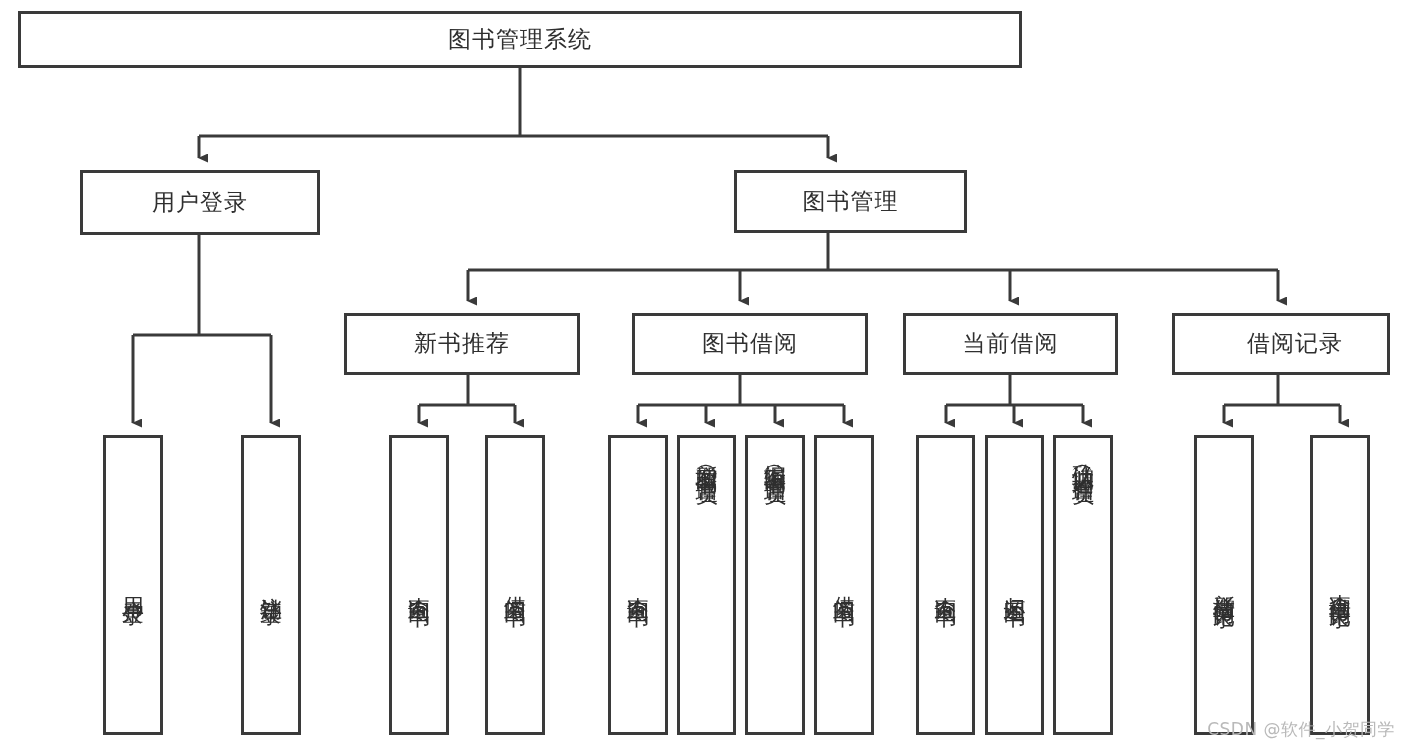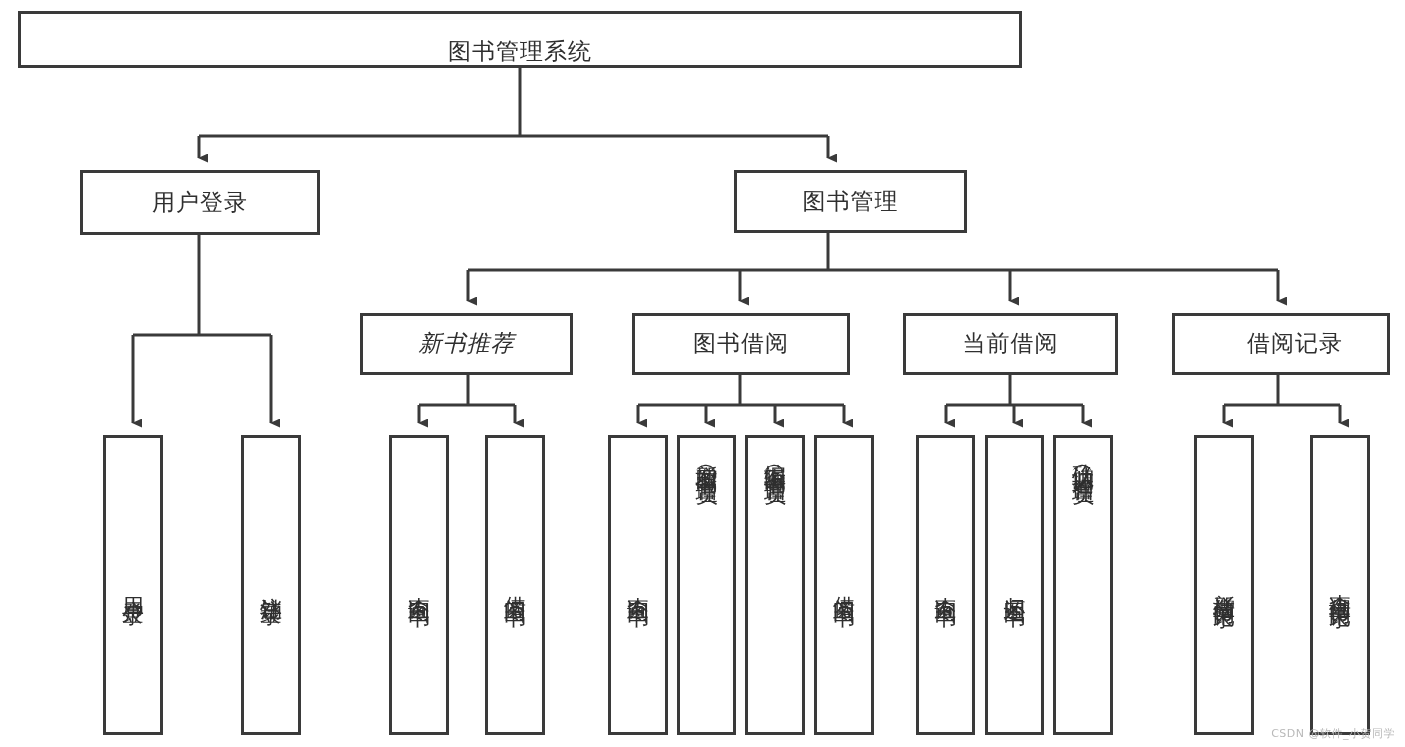--- a/index.html
+++ b/index.html
@@ -63,21 +63,21 @@
     white-space: nowrap;
   }
   .node.vertical.center-text {
     align-items: center;
     padding-top: 0;
   }
   .watermark {
     position: absolute;
     right: 10px;
     bottom: 6px;
-    font-size: 11px;
+    font-size: 17px;
     color: #b9b9b9;
     letter-spacing: 0.5px;
     z-index: 5;
     white-space: nowrap;
   }
 </style>
 </head>
 <body>
 
 <div id="diagram-root">
@@ -125,37 +125,37 @@
       <line x1="1014" y1="405" x2="1014" y2="423" marker-end="url(#arrowhead)"></line>
       <line x1="1083" y1="405" x2="1083" y2="423" marker-end="url(#arrowhead)"></line>
 
       <line x1="1278" y1="375" x2="1278" y2="405"></line>
       <line x1="1224" y1="405" x2="1340" y2="405"></line>
       <line x1="1224" y1="405" x2="1224" y2="423" marker-end="url(#arrowhead)"></line>
       <line x1="1340" y1="405" x2="1340" y2="423" marker-end="url(#arrowhead)"></line>
     </g>
   </svg>
 
-  <div class="node root horizontal" style="left:18px; top:11px; width:1004px; height:57px;align-items:flex-end;">
+  <div class="node root horizontal" style="left:18px; top:11px; width:1004px; height:57px;">
     <span class="node-label">图书管理系统</span>
   </div>
 
   <div class="node horizontal" style="left:80px; top:170px; width:240px; height:65px;">
     <span class="node-label">用户登录</span>
   </div>
 
   <div class="node horizontal" style="left:712px; top:170px; width:233px; height:63px;margin-left:22px;">
     <span class="node-label">图书管理</span>
   </div>
 
-  <div class="node horizontal" style="left:360px; top:313px; width:213px; height:62px;font-style:italic;">
+  <div class="node horizontal" style="left:344px; top:313px; width:236px; height:62px;">
     <span class="node-label">新书推荐</span>
   </div>
 
-  <div class="node horizontal" style="left:632px; top:313px; width:218px; height:62px;">
+  <div class="node horizontal" style="left:632px; top:313px; width:236px; height:62px;">
     <span class="node-label">图书借阅</span>
   </div>
 
   <div class="node horizontal" style="left:903px; top:313px; width:215px; height:62px;">
     <span class="node-label">当前借阅</span>
   </div>
 
   <div class="node horizontal" style="left:1172px; top:313px; width:218px; height:62px;padding-left:28px;">
     <span class="node-label">借阅记录</span>
   </div>

